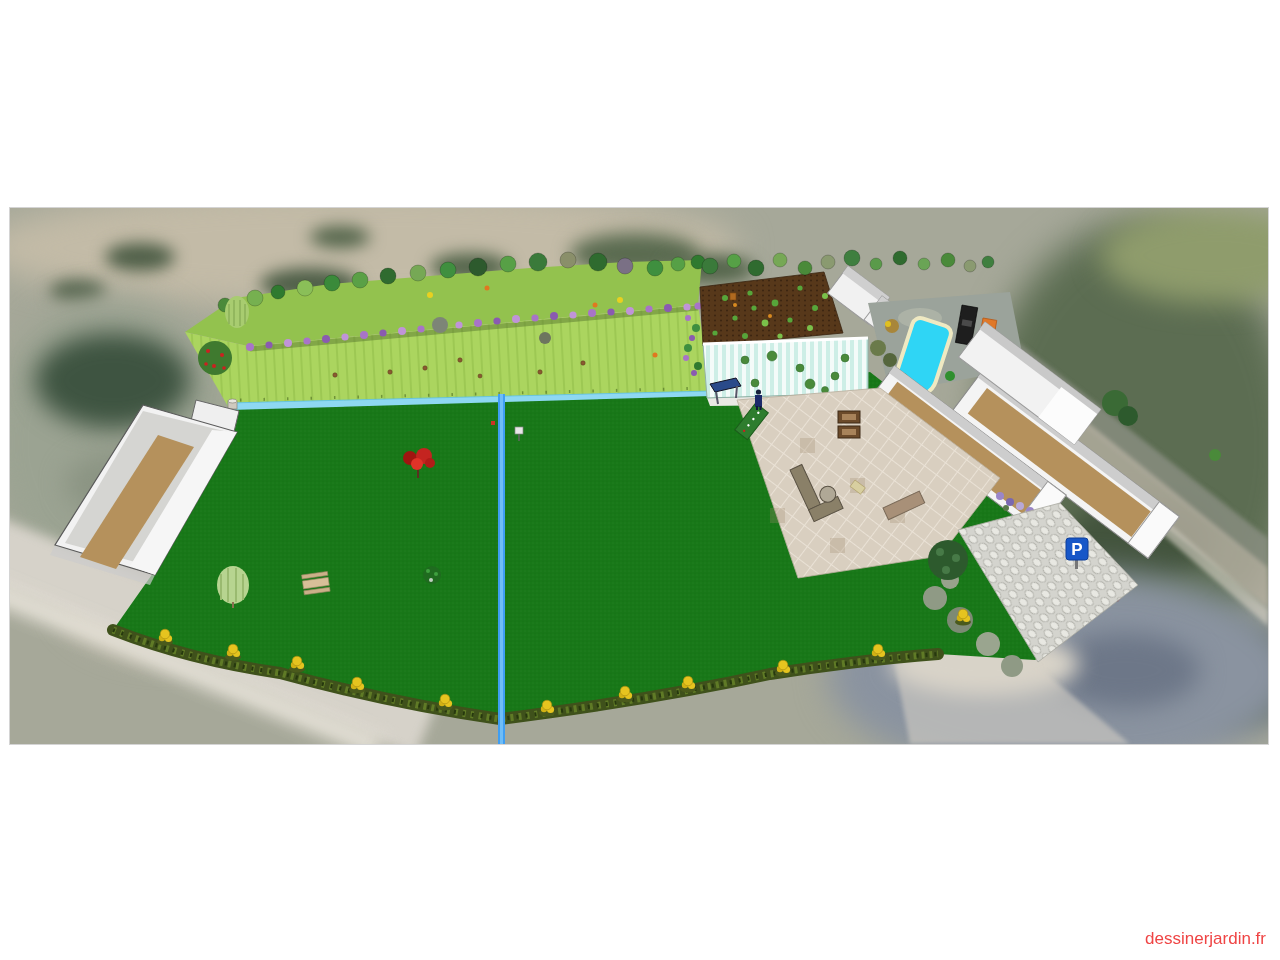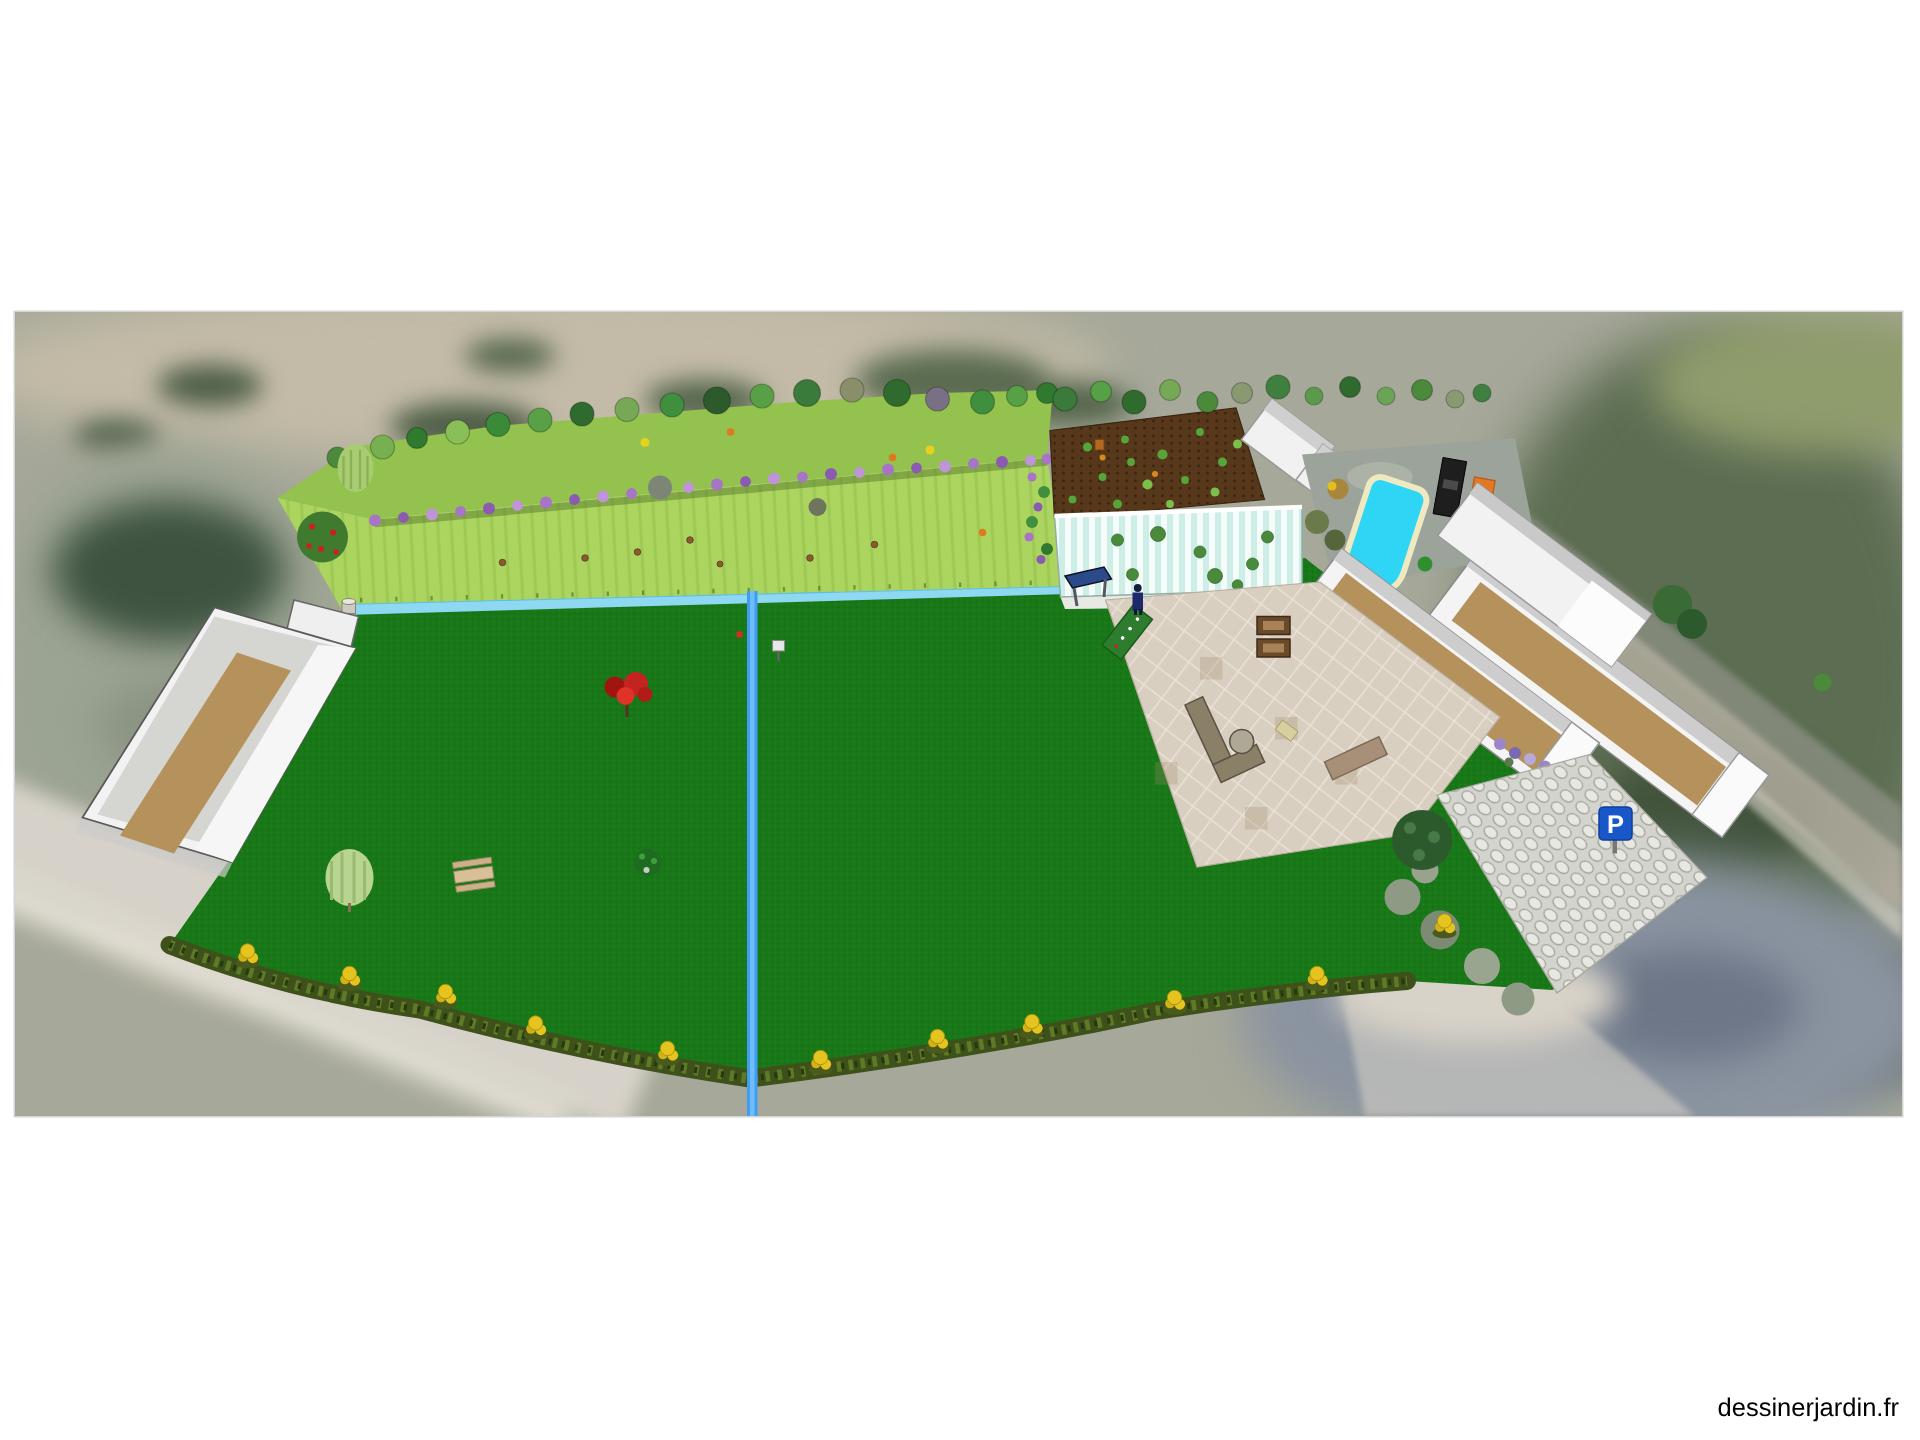--- a/index.html
+++ b/index.html
@@ -3,21 +3,21 @@
 <meta charset="utf-8">
 <style>
   html,body{margin:0;padding:0;background:#ffffff;}
   .page{position:relative;width:1280px;height:960px;background:#ffffff;overflow:hidden;
         font-family:"Liberation Sans",sans-serif;}
   .photo{position:absolute;left:10px;top:208px;width:1258px;height:536px;overflow:hidden;
          background:#a6a899;box-shadow:0 0 0 1px #d4d4d4;}
   .blob{position:absolute;border-radius:50%;filter:blur(12px);}
   .band{position:absolute;filter:blur(6px);}
   .plan-svg{position:absolute;left:0;top:0;}
-  .watermark{position:absolute;right:14px;top:929px;font-size:17px;color:#000000;}
+  .watermark{position:absolute;right:14px;top:929px;font-size:17px;color:#ef4444;}
 </style>
 </head>
 <body>
 
 <div class="page">
 
   <div class="photo">
     <div class="blob" style="left:-30px;top:-20px;width:760px;height:120px;background:#c3bba7;filter:blur(16px);"></div>
     <div class="blob" style="left:95px;top:35px;width:70px;height:28px;background:#4f5f48;filter:blur(8px);"></div>
     <div class="blob" style="left:250px;top:60px;width:100px;height:32px;background:#4f5f48;filter:blur(8px);"></div>

